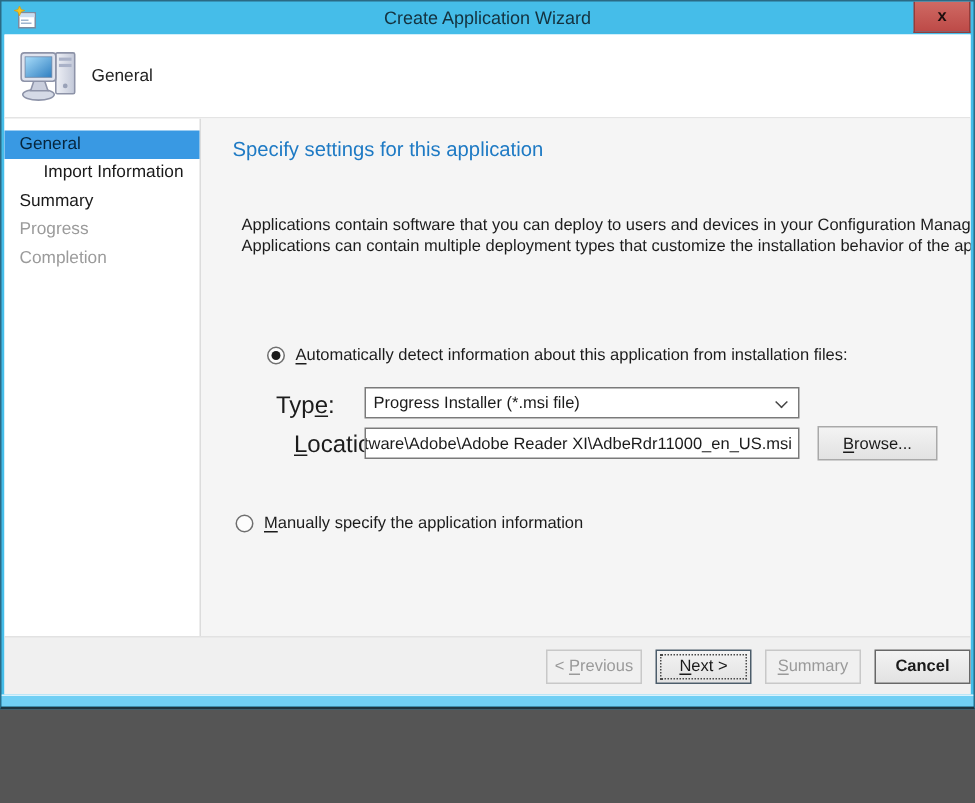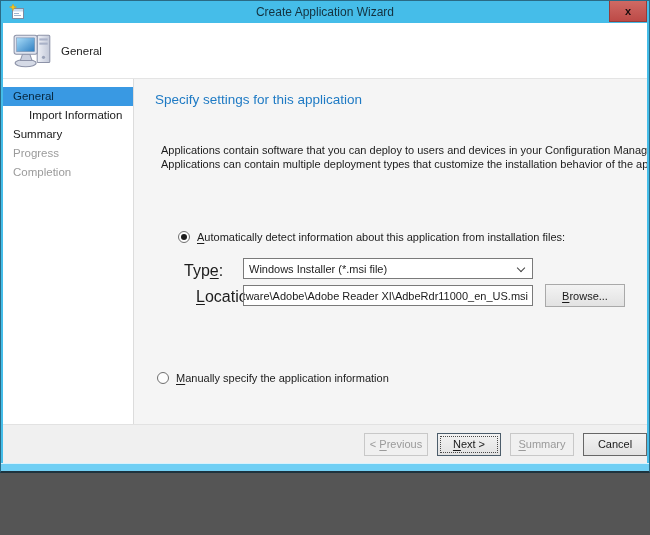--- a/index.html
+++ b/index.html
@@ -44,21 +44,21 @@
   .side-item.selected { background:#3999e3; color:#06253c; }
   .side-item.sub { padding-left:26px; }
   .side-item.dim { color:#9b9b9b; }
 
   .content { flex:1 1 auto; position:relative; background:#f5f5f5; overflow:hidden; }
   .page-heading { position:absolute; left:21px; top:13px; font-size:13.5px; color:#1e7ac4; white-space:nowrap; }
   .desc { position:absolute; left:27px; top:64px; font-size:11px; color:#1c1c1c; line-height:14px; white-space:nowrap; }
 
   .radio-row { position:absolute; display:flex; align-items:center; }
   .radio-row.r1 { left:23px; top:152px;padding-left:21px; }
-  .radio-row.r2 { left:23px; top:264px;margin-top:29px; }
+  .radio-row.r2 { left:23px; top:264px; }
   .radio-circle {
     width:12px; height:12px; border-radius:50%; background:#fdfdfd;
     border:1px solid #6f6f6f; position:relative; flex:0 0 auto;
   }
   .radio-circle.checked::after {
     content:""; position:absolute; left:2px; top:2px; width:6px; height:6px;
     border-radius:50%; background:#1c1c1c;
   }
   .radio-label { margin-left:7px; font-size:11px; color:#1c1c1c; white-space:nowrap; }
 
@@ -92,21 +92,21 @@
     background:linear-gradient(#f3f3f3,#e2e2e2);
     border:1px solid #a9a9a9;
     font-family:"Liberation Sans", sans-serif;
     font-size:11px; color:#1a1a1a;
     display:flex; align-items:center; justify-content:center;
     white-space:nowrap; cursor:pointer; position:relative;
   }
   .btn.disabled { background:#f0f0f0; border-color:#c8c8c8; color:#9a9a9a; cursor:default; }
   .btn.default { border-color:#4c5d6b; }
   .btn.default::after { content:""; position:absolute; inset:2px; border:1px dotted #4a4a4a; pointer-events:none; }
-  .btn.cancel { border-color:#676767; }
+  .btn.cancel { border-color:#676767;font-weight:bold; }
   .browse-btn { position:absolute; left:411px; top:205px; width:80px; height:23px; }
 
   .footer {
     flex:0 0 auto; height:39px; background:#f0f0f0; border-top:1px solid #e2e2e2;
     display:flex; align-items:center; justify-content:flex-end; gap:9px;
   }
 
   .mn { text-decoration:underline; text-underline-offset:2px; }
 </style>
 </head>
@@ -186,21 +186,21 @@
           <div>Applications can contain multiple deployment types that customize the installation behavior of the application.</div>
         </div>
 
         <div class="radio-row r1">
           <span class="radio-circle checked"></span>
           <span class="radio-label"><span class="mn">A</span><span>utomatically detect information about this application from installation files:</span></span>
         </div>
 
         <div class="field-label lbl-type"><span>Typ</span><span class="mn">e</span><span>:</span></div>
         <div class="combo">
-          <span>Windows Installer (*.msi file)</span>
+          <span>Progress Installer (*.msi file)</span>
           <span class="chev"></span>
         </div>
 
         <div class="field-label lbl-location"><span class="mn">L</span><span>ocation:</span></div>
         <div class="textbox">
           <span>ources$\Software\Adobe\Adobe Reader XI\AdbeRdr11000_en_US.msi</span>
         </div>
         <div class="btn browse-btn">
             <span><span class="mn">B</span><span>rowse...</span></span>
           </div>

